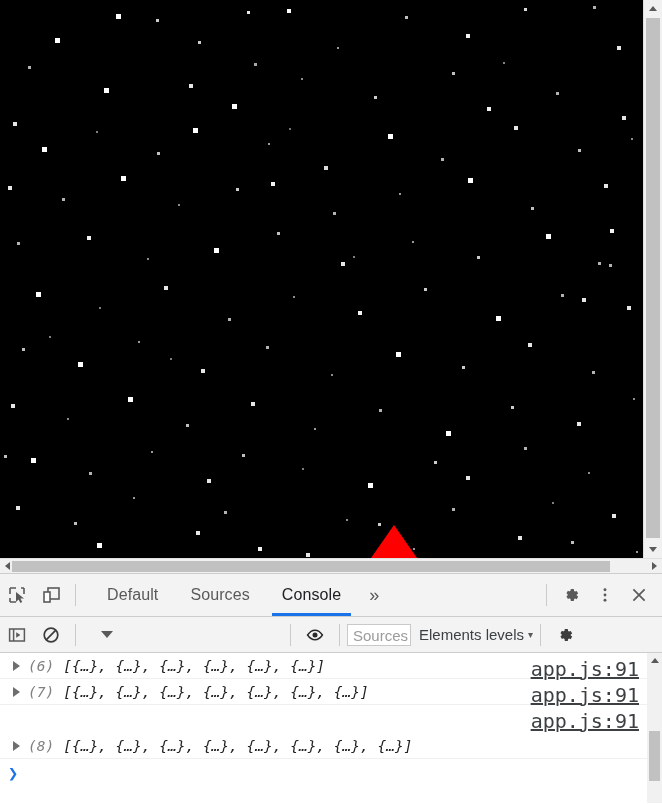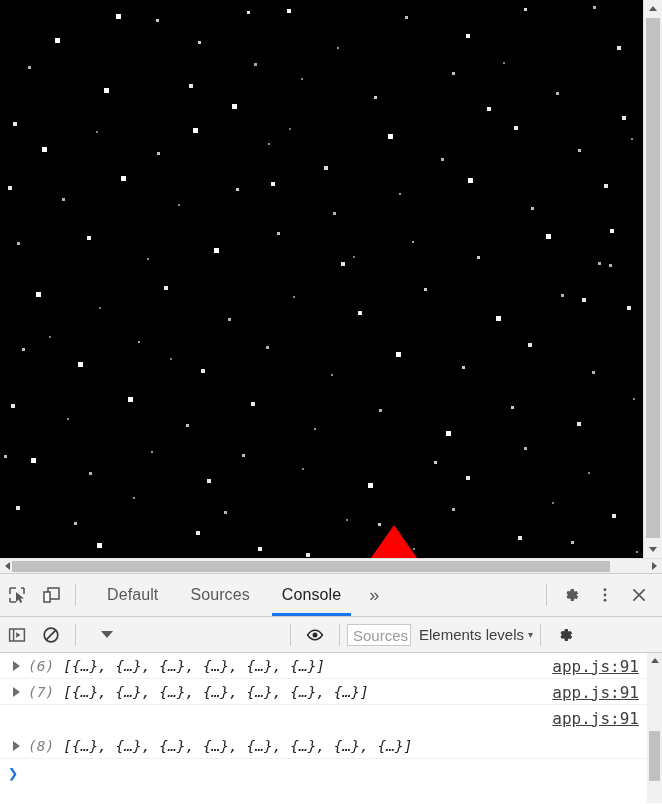--- a/index.html
+++ b/index.html
@@ -330,21 +330,21 @@
   }
   .msg-count {
     color: #808080;
     font-style: italic;
   }
   .msg-link {
     position: absolute;
     right: 8px;
     top: 4px;
     font-family: "DejaVu Sans Mono", monospace;
-    font-size: 16px;
+    font-size: 20px;
     color: #3c4043;
     text-decoration: underline;
     white-space: nowrap;
   }
   .msg-row.tall .msg-link {
     top: 4px;
   }
 
   .prompt-row {
     display: flex;

